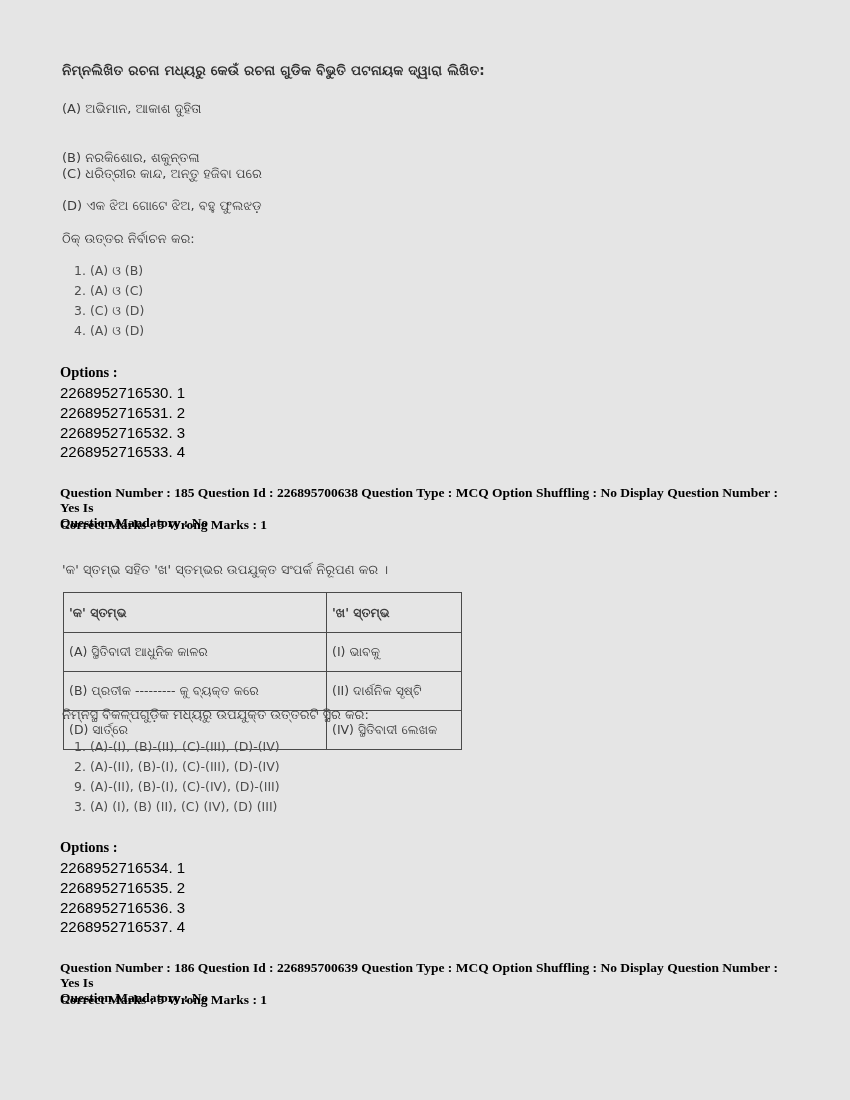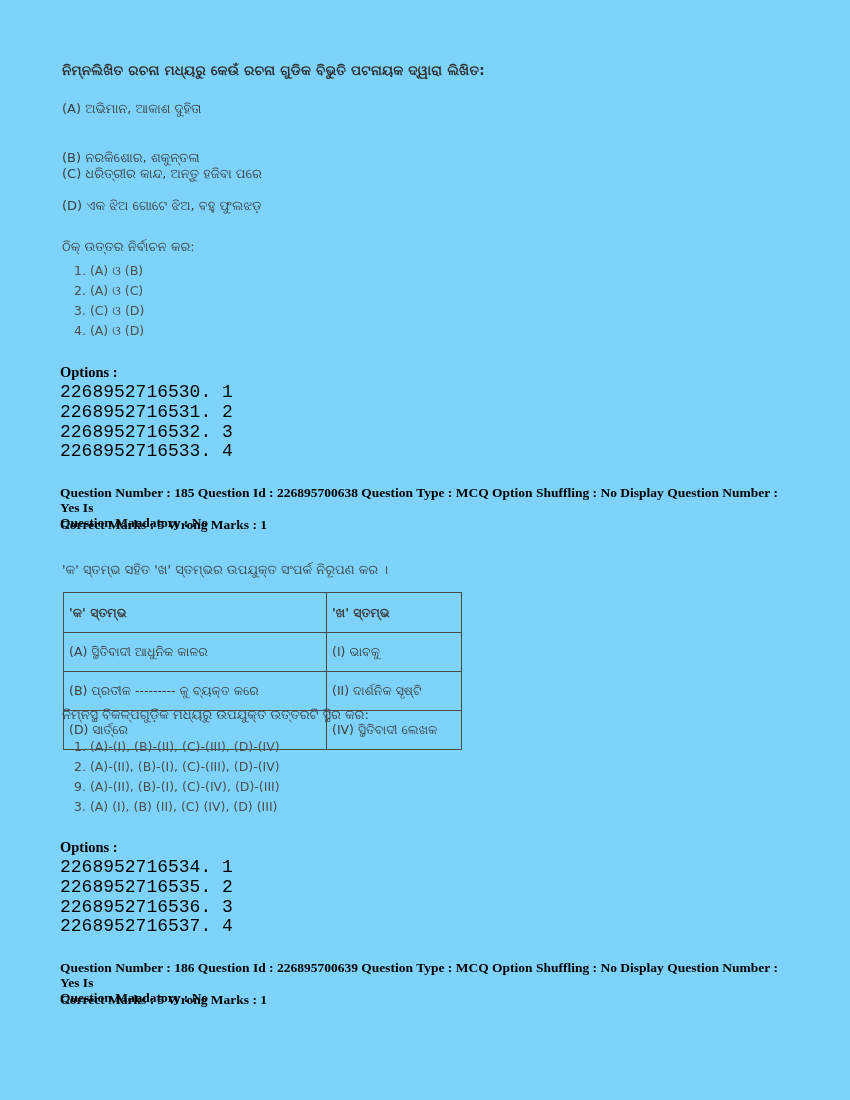--- a/index.html
+++ b/index.html
@@ -1,20 +1,20 @@
 <!DOCTYPE html>
 <html><head>
 <meta charset="utf-8">
 <style>
   html, body { margin: 0; padding: 0; background: #ffffff; }
   .page {
     position: relative;
     width: 850px;
     height: 1100px;
-    background: #7dd3fc;
+    background: #e5e5e5;
     overflow: hidden;
     font-family: "DejaVu Sans", sans-serif;
   }
   .abs { position: absolute; }
   .odia-title {
     font-family: "DejaVu Sans", sans-serif;
     font-weight: bold;
     font-size: 13.5px;
     color: #2f2f2f;
     letter-spacing: 0.2px;
@@ -31,22 +31,22 @@
     line-height: 20px;
     white-space: pre;
   }
   .options-label {
     font-family: "Liberation Serif", serif;
     font-weight: bold;
     font-size: 14.5px;
     color: #000000;
   }
   .id-list div {
-    font-family: Liberation Mono, monospace;
-    font-size: 18px;
+    font-family: Liberation Sans, sans-serif;
+    font-size: 15px;
     color: #000000;
     line-height: 19.8px;
   }
   .meta {
     font-family: "Liberation Serif", serif;
     font-weight: bold;
     font-size: 13.5px;
     color: #000000;
     line-height: 15px;
     width: 740px;
@@ -83,21 +83,21 @@
 
 <div class="page">
 
   <div class="abs odia-title" style="left:62px; top:62px;">ନିମ୍ନଲିଖିତ ରଚନା ମଧ୍ୟରୁ କେଉଁ ରଚନା ଗୁଡିକ ବିଭୁତି ପଟନାୟକ ଦ୍ୱାରା ଲିଖିତ:</div>
 
   <div class="abs odia-text" style="left:62px; top:101px;">(A) ଅଭିମାନ, ଆକାଶ ଦୁହିତା</div>
   <div class="abs odia-text" style="left:62px; top:150px;">(B) ନରକିଶୋର, ଶକୁନ୍ତଳା</div>
   <div class="abs odia-text" style="left:62px; top:166px;">(C) ଧରିତ୍ରୀର କାନ୍ଦ, ଅନ୍ତୁ ହଜିବା ପରେ</div>
   <div class="abs odia-text" style="left:62px; top:198px;">(D) ଏକ ଝିଅ ଗୋଟେ ଝିଅ, ବହୁ ଫୁଲଝଡ଼</div>
 
-  <div class="abs odia-text" style="left:62px; top:231px;margin-top:8px;">ଠିକ୍ ଉତ୍ତର ନିର୍ବାଚନ କର:</div>
+  <div class="abs odia-text" style="left:62px; top:231px;">ଠିକ୍ ଉତ୍ତର ନିର୍ବାଚନ କର:</div>
 
   <div class="abs answer-list" style="left:74px; top:261px;">
     <div>1. (A) ଓ (B)</div>
     <div>2. (A) ଓ (C)</div>
     <div>3. (C) ଓ (D)</div>
     <div>4. (A) ଓ (D)</div>
   </div>
 
   <div class="abs options-label" style="left:60px; top:364px;">Options :</div>
 

